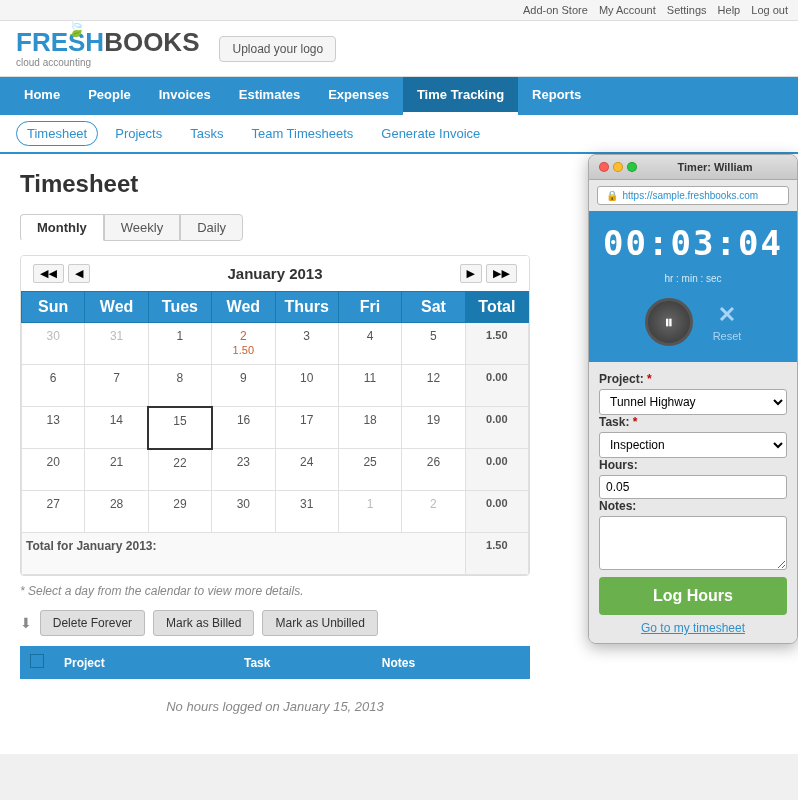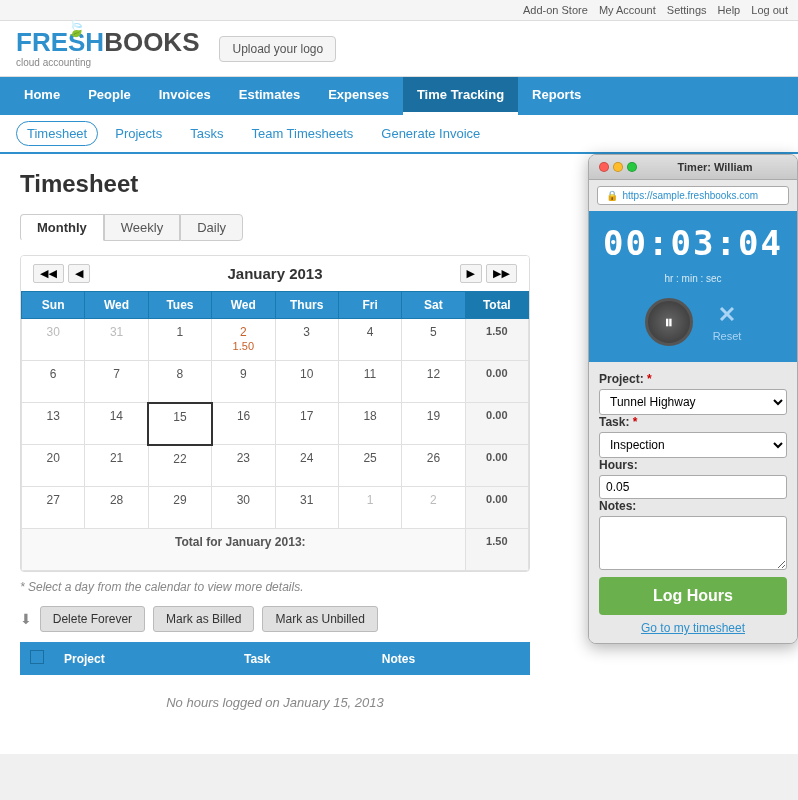--- a/index.html
+++ b/index.html
@@ -35,21 +35,21 @@
     .ts-tab:last-child { border-radius: 0 4px 4px 0; }
     .ts-tab.active { background: #fff; border-bottom: 1px solid #fff; color: #333; font-weight: bold; }
 
     
     .calendar-container { border: 1px solid #ddd; border-radius: 4px; overflow: hidden; max-width: 510px; }
     .cal-header { display: flex; align-items: center; justify-content: space-between; padding: 8px 12px; background: #fff; }
     .cal-header .cal-nav { display: flex; gap: 4px; }
     .cal-nav-btn { border: 1px solid #ccc; background: #f5f5f5; padding: 2px 6px; cursor: pointer; font-size: 11px; border-radius: 2px; }
     .cal-month-title { font-size: 15px; font-weight: bold; color: #333; }
     .cal-grid { width: 100%; border-collapse: collapse; }
-    .cal-grid th { background: #2e90cc; color: #fff; padding: 6px 4px; font-size: 12px; border: 1px solid #1a7ab0; }
+    .cal-grid th { background: #2e90cc; color: #fff; padding: 6px 4px; font-size: 16px; border: 1px solid #1a7ab0; }
     .cal-grid th.total-col { background: #1a7ab0; }
     .cal-grid td { border: 1px solid #e0e0e0; padding: 6px 4px; text-align: center; font-size: 12px; color: #555; min-width: 60px; height: 42px; vertical-align: top; }
     .cal-grid td.total-col { background: #f5f5f5; font-weight: bold; font-size: 11px; }
     .cal-grid td.other-month { color: #bbb; }
     .cal-grid td.today { border: 2px solid #333; }
     .cal-grid td.has-entry { color: #c8602a; }
     .cal-total-row td { background: #f9f9f9; font-weight: bold; font-size: 12px; }
 
     .select-hint { color: #888; font-size: 12px; margin: 8px 0 12px; font-style: italic; }
 
@@ -284,21 +284,21 @@
           <td>28</td>
           <td>29</td>
           <td>30</td>
           <td>31</td>
           <td class="other-month">1</td>
           <td class="other-month">2</td>
           <td class="total-col">0.00</td>
         </tr>
 
         <tr class="cal-total-row">
-          <td colspan="7" style="text-align:center; padding-right:10px;">Total for January 2013:</td>
+          <td colspan="7" style="text-align:left; padding-right:10px;">Total for January 2013:</td>
           <td class="total-col">1.50</td>
         </tr>
       </tbody>
     </table>
   </div>
 
   <p class="select-hint">* Select a day from the calendar to view more details.</p>
 
   <div class="action-row">
     <span class="sort-icon">⬇</span>

